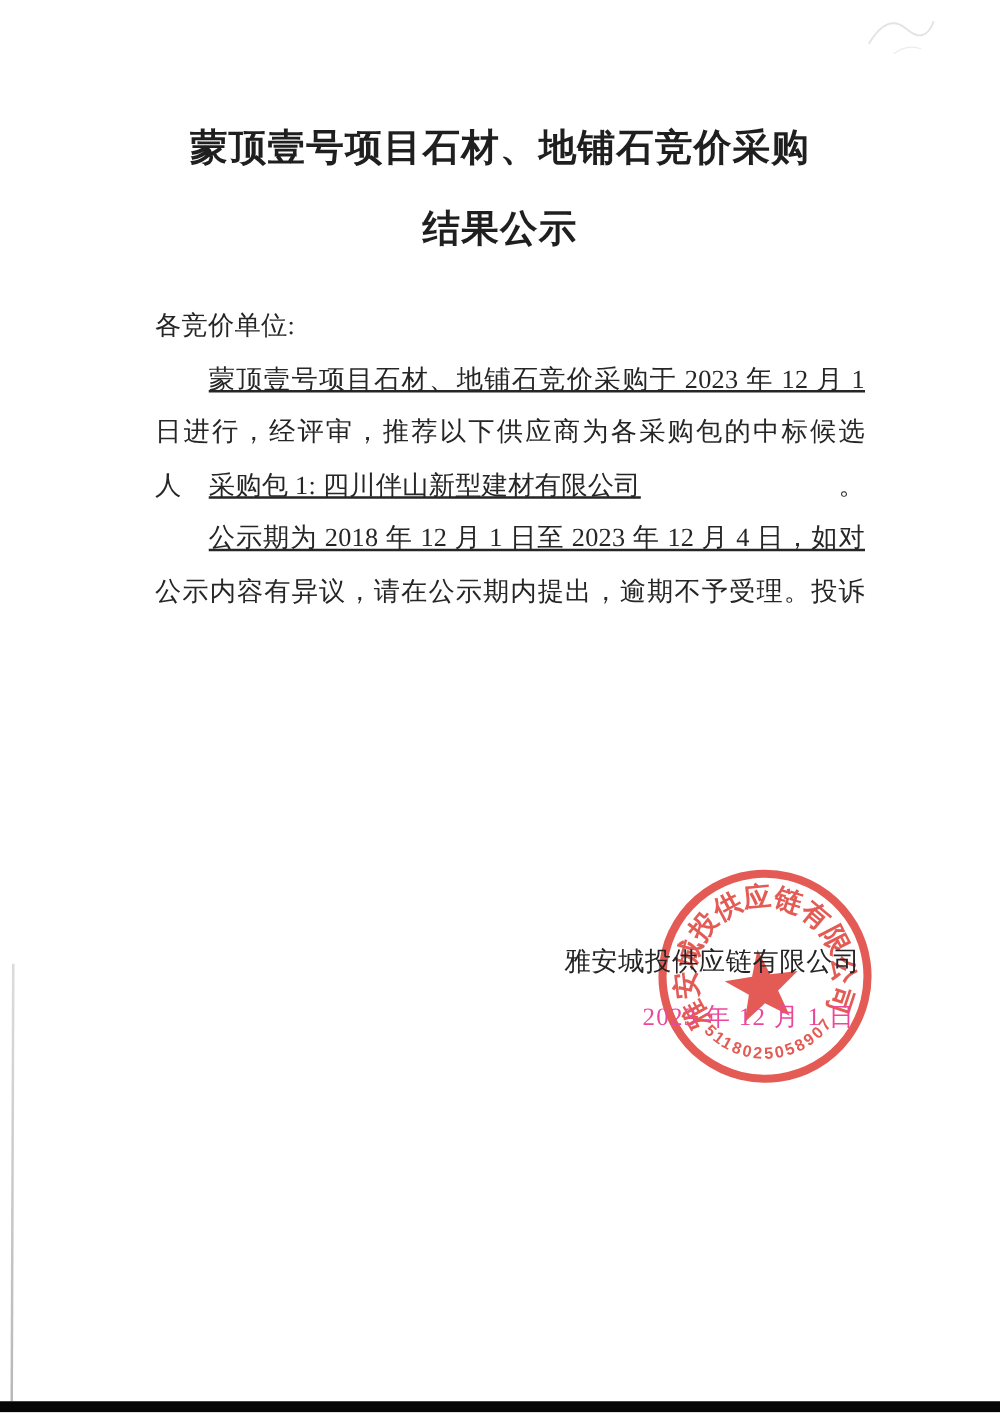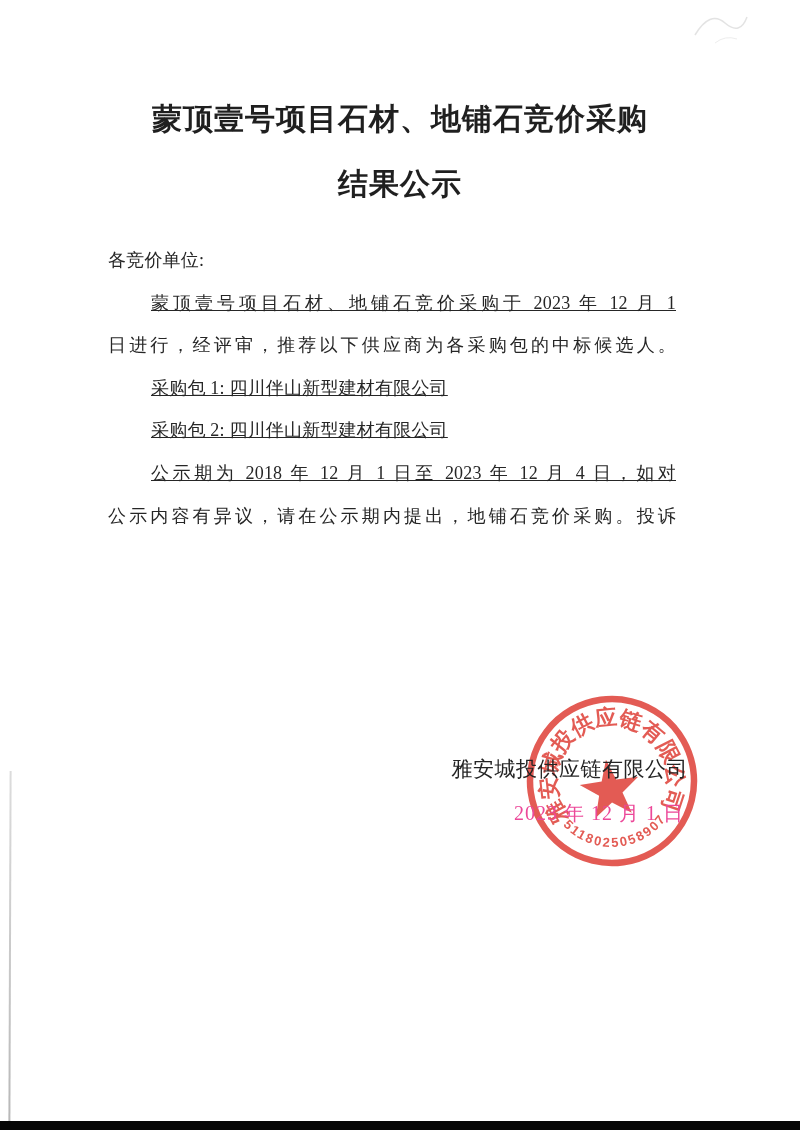--- a/index.html
+++ b/index.html
@@ -7,22 +7,22 @@
     position:relative;width:800px;height:1130px;background:#ffffff;overflow:hidden;
     font-family:"Liberation Serif","DejaVu Serif",serif;color:#242424;
   }
   .title-line{
     position:absolute;left:0;width:100%;text-align:center;
     font-size:30px;font-weight:bold;color:#1f1f1f;letter-spacing:1px;line-height:36px;
   }
   .title-1{top:101px;}
   .title-2{top:166px;}
   .body-block{
-    position:absolute;left:108px;top:239px;width:568px;
-    font-size:18px;color:#262626;
+    position:absolute;left:124px;top:239px;width:568px;
+    font-size:21px;color:#262626;
   }
   .bl{display:block;height:42.6px;line-height:42.6px;letter-spacing:0.2px;}
   .ind{text-indent:43px;text-decoration:underline;}
   .j{text-align:justify;text-align-last:justify;}
   .sig-company{
     position:absolute;top:755px;right:112px;z-index:3;
     font-size:21px;letter-spacing:0.5px;color:#242424;white-space:nowrap;
   }
   .sig-date{
     position:absolute;top:800px;right:116px;z-index:3;
@@ -48,23 +48,22 @@
 <div class="page">
 
   <div class="title-line title-1">蒙顶壹号项目石材、地铺石竞价采购</div>
   <div class="title-line title-2">结果公示</div>
 
   <div class="body-block">
     <span class="bl">各竞价单位:</span>
     <span class="bl ind j">蒙顶壹号项目石材、地铺石竞价采购于 2023 年 12 月 1</span>
     <span class="bl j">日进行，经评审，推荐以下供应商为各采购包的中标候选人。</span>
     <span class="bl ind">采购包 1: 四川伴山新型建材有限公司</span>
-    <span class="bl ind">采购包 2: 四川伴山新型建材有限公司</span>
     <span class="bl ind j">公示期为 2018 年 12 月 1 日至 2023 年 12 月 4 日，如对</span>
-    <span class="bl j">公示内容有异议，请在公示期内提出，地铺石竞价采购。投诉</span>
+    <span class="bl j">公示内容有异议，请在公示期内提出，逾期不予受理。投诉</span>
   </div>
 
   <svg class="seal" viewBox="0 0 200 200" xmlns="http://www.w3.org/2000/svg" xmlns:xlink="http://www.w3.org/1999/xlink">
     <g transform="rotate(-8 100 100)">
       <circle cx="100" cy="100" r="82" fill="none" stroke-width="6.5" stroke="#e04a42"></circle>
       <path id="sealArcTop" d="M 52.8 130.1 A 56 56 0 1 1 147.2 130.1" fill="none"></path>
       <path id="sealArcBottom" d="M 45.3 136.9 A 66 66 0 0 0 154.7 136.9" fill="none"></path>
       <text font-size="22" letter-spacing="0.2" fill="#e04a42">
         <textPath xlink:href="#sealArcTop" href="#sealArcTop">雅安城投供应链有限公司</textPath>
       </text>

